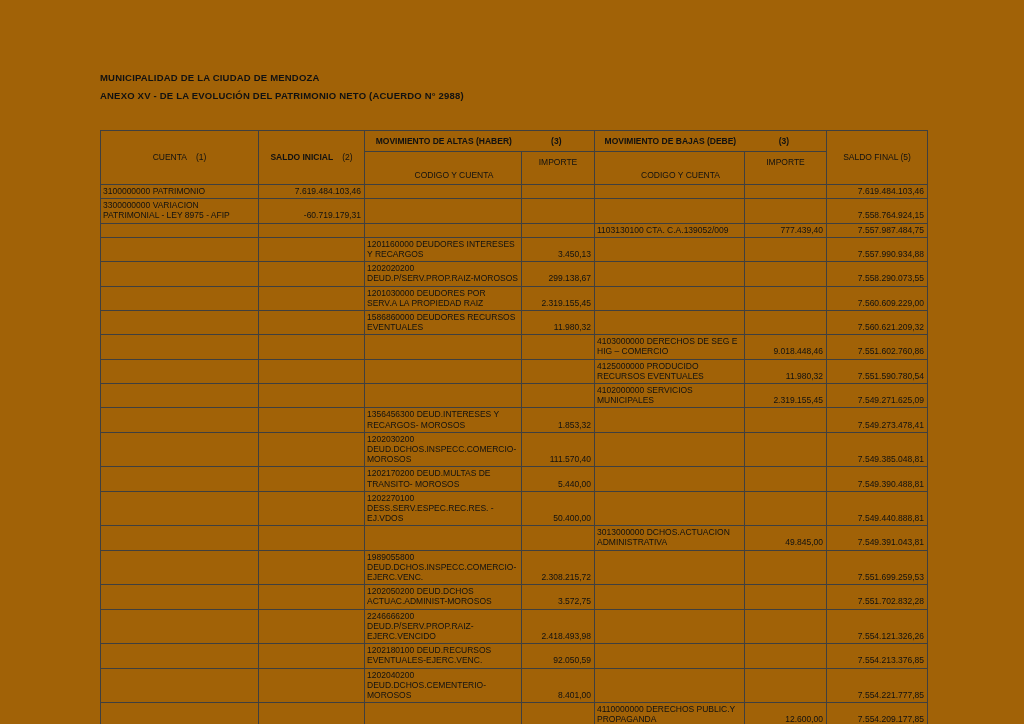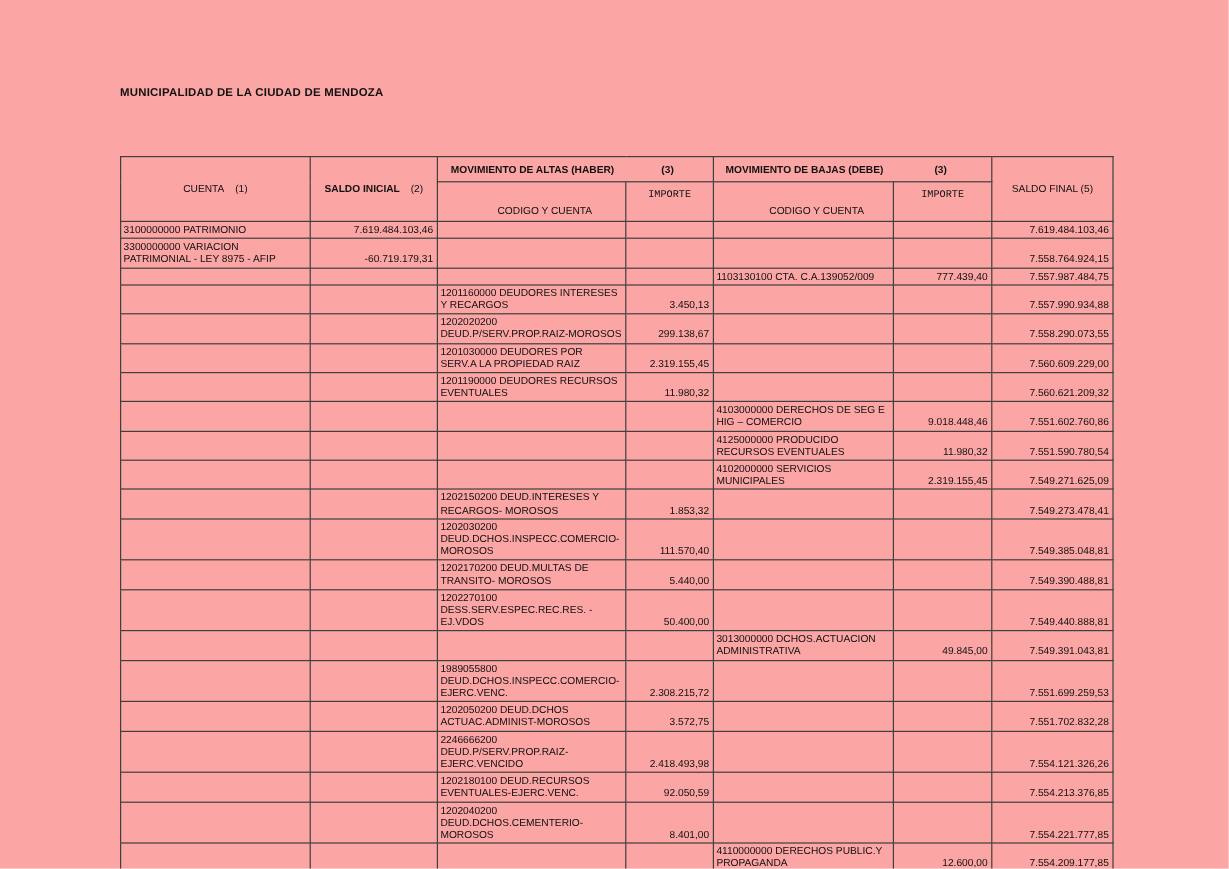--- a/index.html
+++ b/index.html
@@ -9,21 +9,21 @@
     width: 1024px;
     height: 724px;
     font-family: "Liberation Sans", sans-serif;
     color: #111111;
     -webkit-font-smoothing: antialiased;
   }
   .page {
     position: relative;
     width: 1024px;
     height: 724px;
-    background: #fca5a5;
+    background: #a16207;
     overflow: hidden;
   }
   .doc-header {
     position: absolute;
     left: 100px;
     top: 69px;
     font-size: 9.5px;
     font-weight: bold;
     line-height: 17.5px;
     letter-spacing: 0.2px;
@@ -46,21 +46,21 @@
   thead th {
     font-weight: normal;
     text-align: center;
     padding: 1px 2px;
   }
   .bold { font-weight: bold; }
   tr.hrow-top th { height: 18px; }
   tr.hrow-sub th { height: 26px; }
   th.v-mid { vertical-align: middle; }
   th.v-bot { vertical-align: bottom; padding-bottom: 4px; padding-left: 24px; }
-  th.v-top { vertical-align: top; padding-top: 5px; font-family: Liberation Mono, monospace; }
+  th.v-top { vertical-align: top; padding-top: 5px; }
   .split-head {
     display: flex;
     align-items: center;
     width: 100%;
   }
   .split-head .part { text-align: center; }
   .gap-label span + span { margin-left: 9px; }
   tbody td {
     padding: 1px 3px 2px 2px;
     height: 10px;
@@ -75,20 +75,21 @@
     white-space: nowrap;
   }
 </style>
 </head>
 <body>
 
 <div class="page">
 
   <div class="doc-header">
     <div>MUNICIPALIDAD DE LA CIUDAD DE MENDOZA</div>
+    <div>ANEXO XV - DE LA EVOLUCIÓN DEL PATRIMONIO NETO (ACUERDO N° 2988)</div>
   </div>
 
   <table class="main">
     <colgroup>
       <col style="width:158px">
       <col style="width:106px">
       <col style="width:157px">
       <col style="width:73px">
       <col style="width:150px">
       <col style="width:82px">
@@ -180,21 +181,21 @@
     <td class="c-text">1201030000 DEUDORES POR SERV.A LA PROPIEDAD RAIZ</td>
     <td class="c-num">2.319.155,45</td>
     <td class="c-text"></td>
     <td class="c-num"></td>
     <td class="c-num">7.560.609.229,00</td>
   </tr>
 
   <tr>
     <td class="c-text"></td>
     <td class="c-num"></td>
-    <td class="c-text">1201190000 DEUDORES RECURSOS EVENTUALES</td>
+    <td class="c-text">1586860000 DEUDORES RECURSOS EVENTUALES</td>
     <td class="c-num">11.980,32</td>
     <td class="c-text"></td>
     <td class="c-num"></td>
     <td class="c-num">7.560.621.209,32</td>
   </tr>
 
   <tr>
     <td class="c-text"></td>
     <td class="c-num"></td>
     <td class="c-text"></td>
@@ -220,21 +221,21 @@
     <td class="c-text"></td>
     <td class="c-num"></td>
     <td class="c-text">4102000000 SERVICIOS MUNICIPALES</td>
     <td class="c-num">2.319.155,45</td>
     <td class="c-num">7.549.271.625,09</td>
   </tr>
 
   <tr>
     <td class="c-text"></td>
     <td class="c-num"></td>
-    <td class="c-text">1202150200 DEUD.INTERESES Y RECARGOS- MOROSOS</td>
+    <td class="c-text">1356456300 DEUD.INTERESES Y RECARGOS- MOROSOS</td>
     <td class="c-num">1.853,32</td>
     <td class="c-text"></td>
     <td class="c-num"></td>
     <td class="c-num">7.549.273.478,41</td>
   </tr>
 
   <tr>
     <td class="c-text"></td>
     <td class="c-num"></td>
     <td class="c-text">1202030200 DEUD.DCHOS.INSPECC.COMERCIO-MOROSOS</td>

